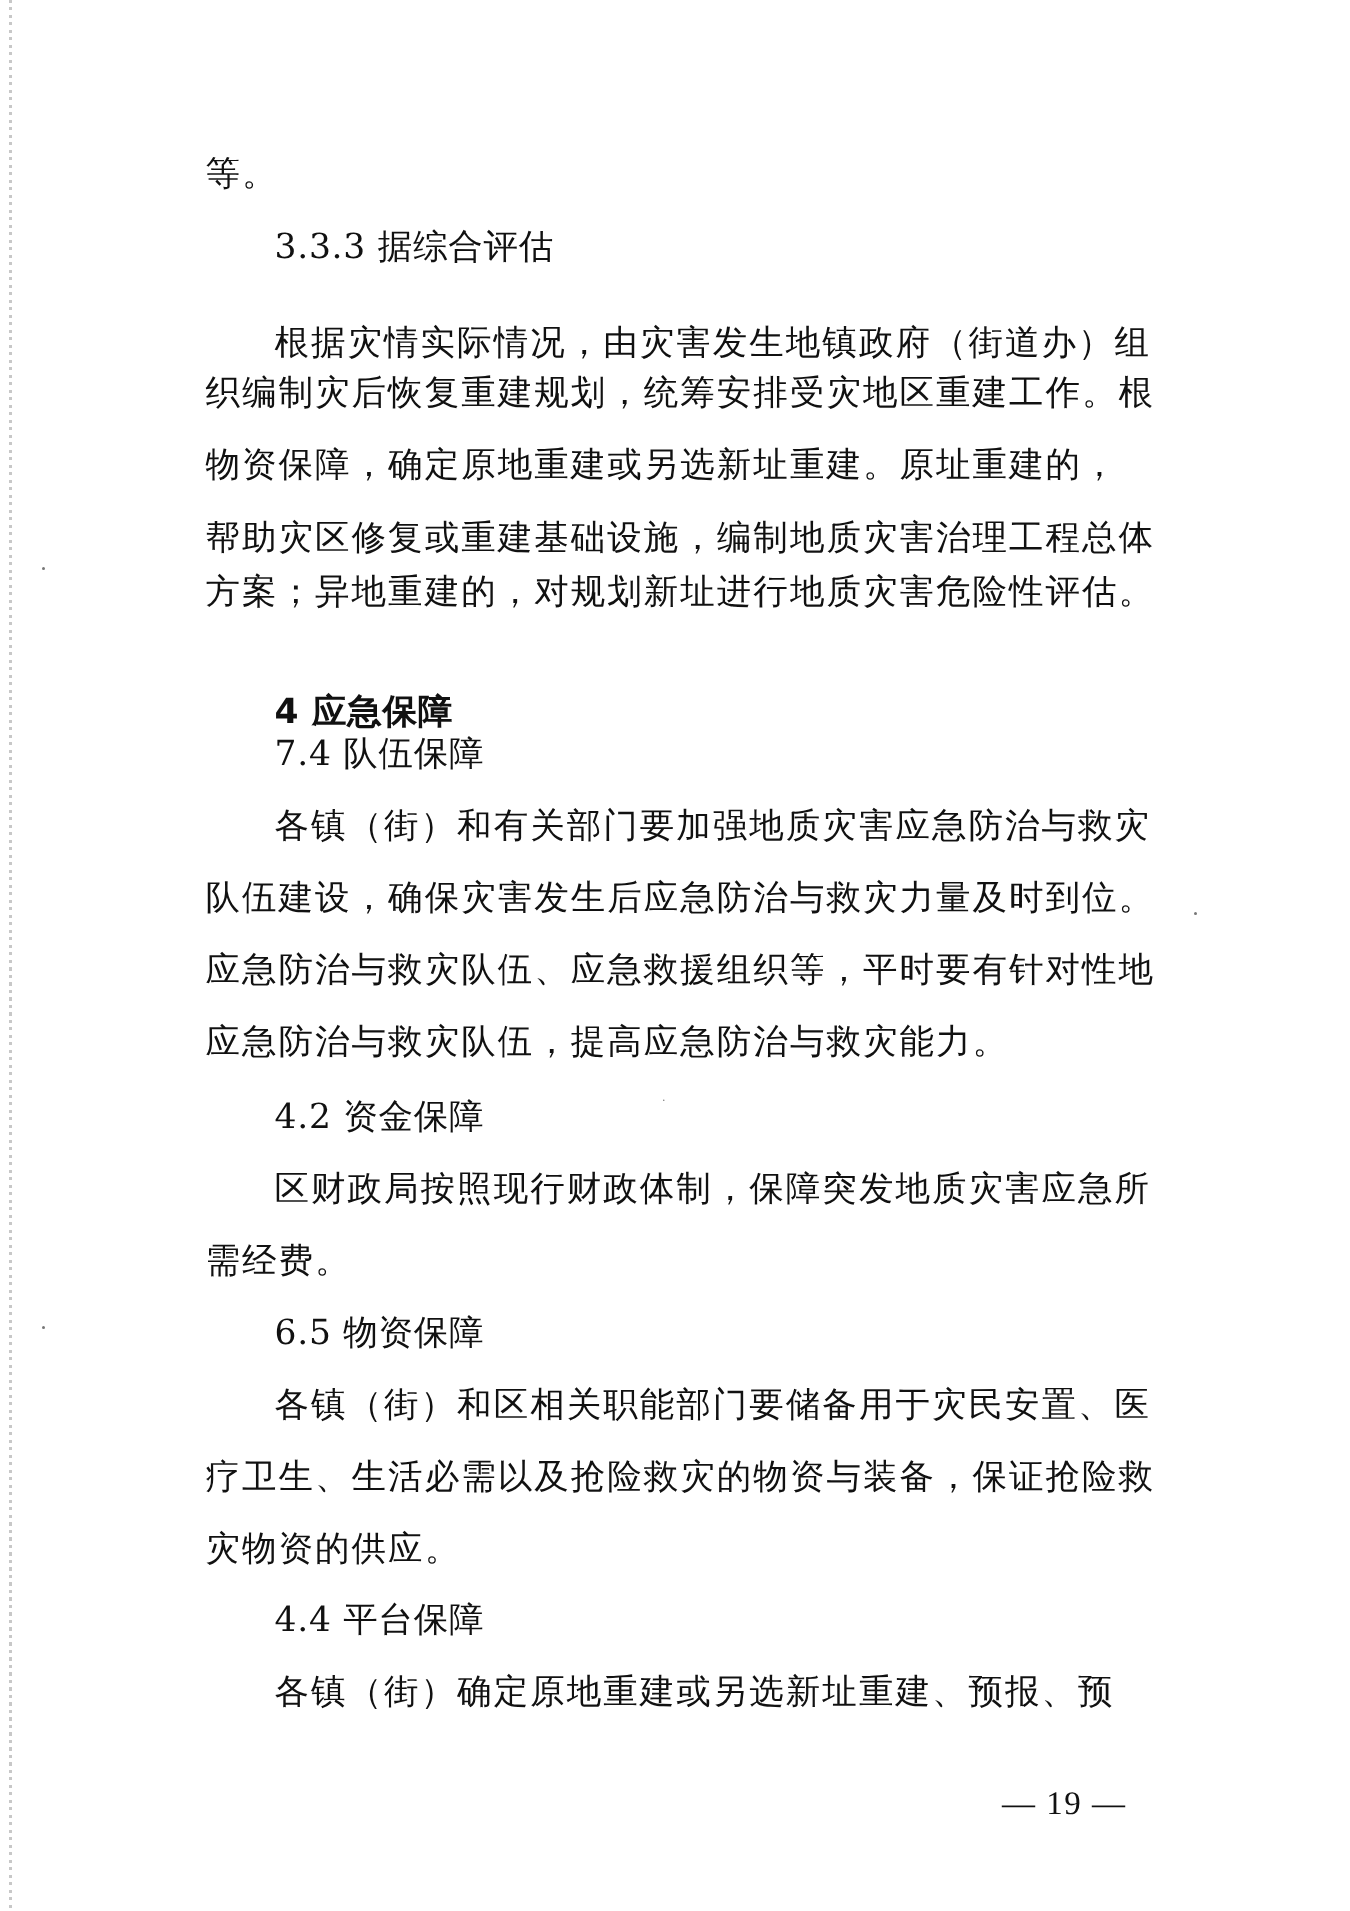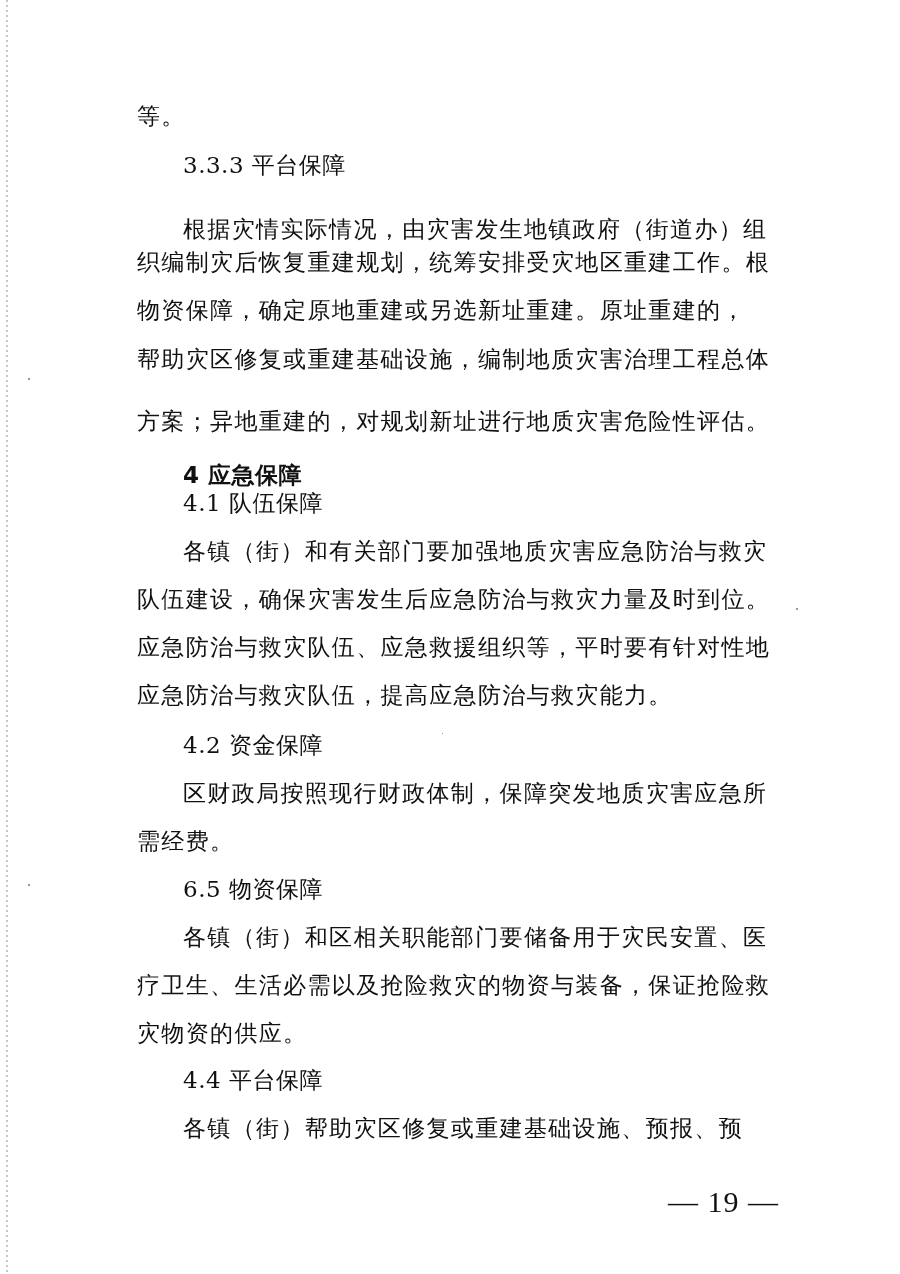--- a/index.html
+++ b/index.html
@@ -53,54 +53,54 @@
       font-weight: bold;
       letter-spacing: 0.5px;
     }
     .heading-num {
       letter-spacing: 0.5px;
     }
     .page-number {
       position: absolute;
       left: 668px;
       top: 1188px;
-      font-size: 30px;
+      font-size: 22px;
       line-height: 28px;
       white-space: nowrap;
       font-family: "Liberation Serif", "DejaVu Serif", serif;
       letter-spacing: 1px;
     }
   </style>
 </head>
 <body>
 
 <div class="scan-edge"></div>
 <div class="speck" style="left:28px;top:378px;"></div>
 <div class="speck" style="left:28px;top:884px;"></div>
 <div class="speck" style="left:796px;top:608px;"></div>
 <div class="speck" style="left:442px;top:733px;width:1px;height:1px;"></div>
 
 <div class="page" id="page">
     <div class="line" style="top: 101px;">等。</div>
-    <div class="line indent heading-num" style="top: 150px;">3.3.3 平台保障</div>
+    <div class="line indent heading-num" style="top: 150px;">3.3.3 据综合评估</div>
     <div class="line indent" style="top: 214px;">根据灾情实际情况，由灾害发生地镇政府（街道办）组</div>
     <div class="line" style="top: 247px;">织编制灾后恢复重建规划，统筹安排受灾地区重建工作。根</div>
     <div class="line" style="top: 295px;">物资保障，确定原地重建或另选新址重建。原址重建的，</div>
     <div class="line" style="top: 344px;">帮助灾区修复或重建基础设施，编制地质灾害治理工程总体</div>
-    <div class="line" style="top: 406px;">方案；异地重建的，对规划新址进行地质灾害危险性评估。</div>
+    <div class="line" style="top: 380px; font-family: Liberation Serif, serif;">方案；异地重建的，对规划新址进行地质灾害危险性评估。</div>
     <div class="line indent heading-bold" style="top: 460px;">4 应急保障</div>
-    <div class="line indent heading-num" style="top: 488px;">4.1 队伍保障</div>
+    <div class="line indent heading-num" style="top: 488px;">7.4 队伍保障</div>
     <div class="line indent" style="top: 536px; text-align: center;">各镇（街）和有关部门要加强地质灾害应急防治与救灾</div>
     <div class="line" style="top: 584px;">队伍建设，确保灾害发生后应急防治与救灾力量及时到位。</div>
     <div class="line" style="top: 632px;">应急防治与救灾队伍、应急救援组织等，平时要有针对性地</div>
     <div class="line" style="top: 680px;">应急防治与救灾队伍，提高应急防治与救灾能力。</div>
     <div class="line indent heading-num" style="top: 730px;">4.2 资金保障</div>
     <div class="line indent" style="top: 778px;">区财政局按照现行财政体制，保障突发地质灾害应急所</div>
     <div class="line" style="top: 826px;">需经费。</div>
     <div class="line indent heading-num" style="top: 874px;">6.5 物资保障</div>
     <div class="line indent" style="top: 922px;">各镇（街）和区相关职能部门要储备用于灾民安置、医</div>
     <div class="line" style="top: 970px;">疗卫生、生活必需以及抢险救灾的物资与装备，保证抢险救</div>
     <div class="line" style="top: 1018px;">灾物资的供应。</div>
     <div class="line indent heading-num" style="top: 1065px;">4.4 平台保障</div>
-    <div class="line indent" style="top: 1113px;">各镇（街）帮助灾区修复或重建基础设施、预报、预</div>
+    <div class="line indent" style="top: 1113px;">各镇（街）确定原地重建或另选新址重建、预报、预</div>
   </div>
 
 <div class="page-number">— 19 —</div>
 
 </body></html>

